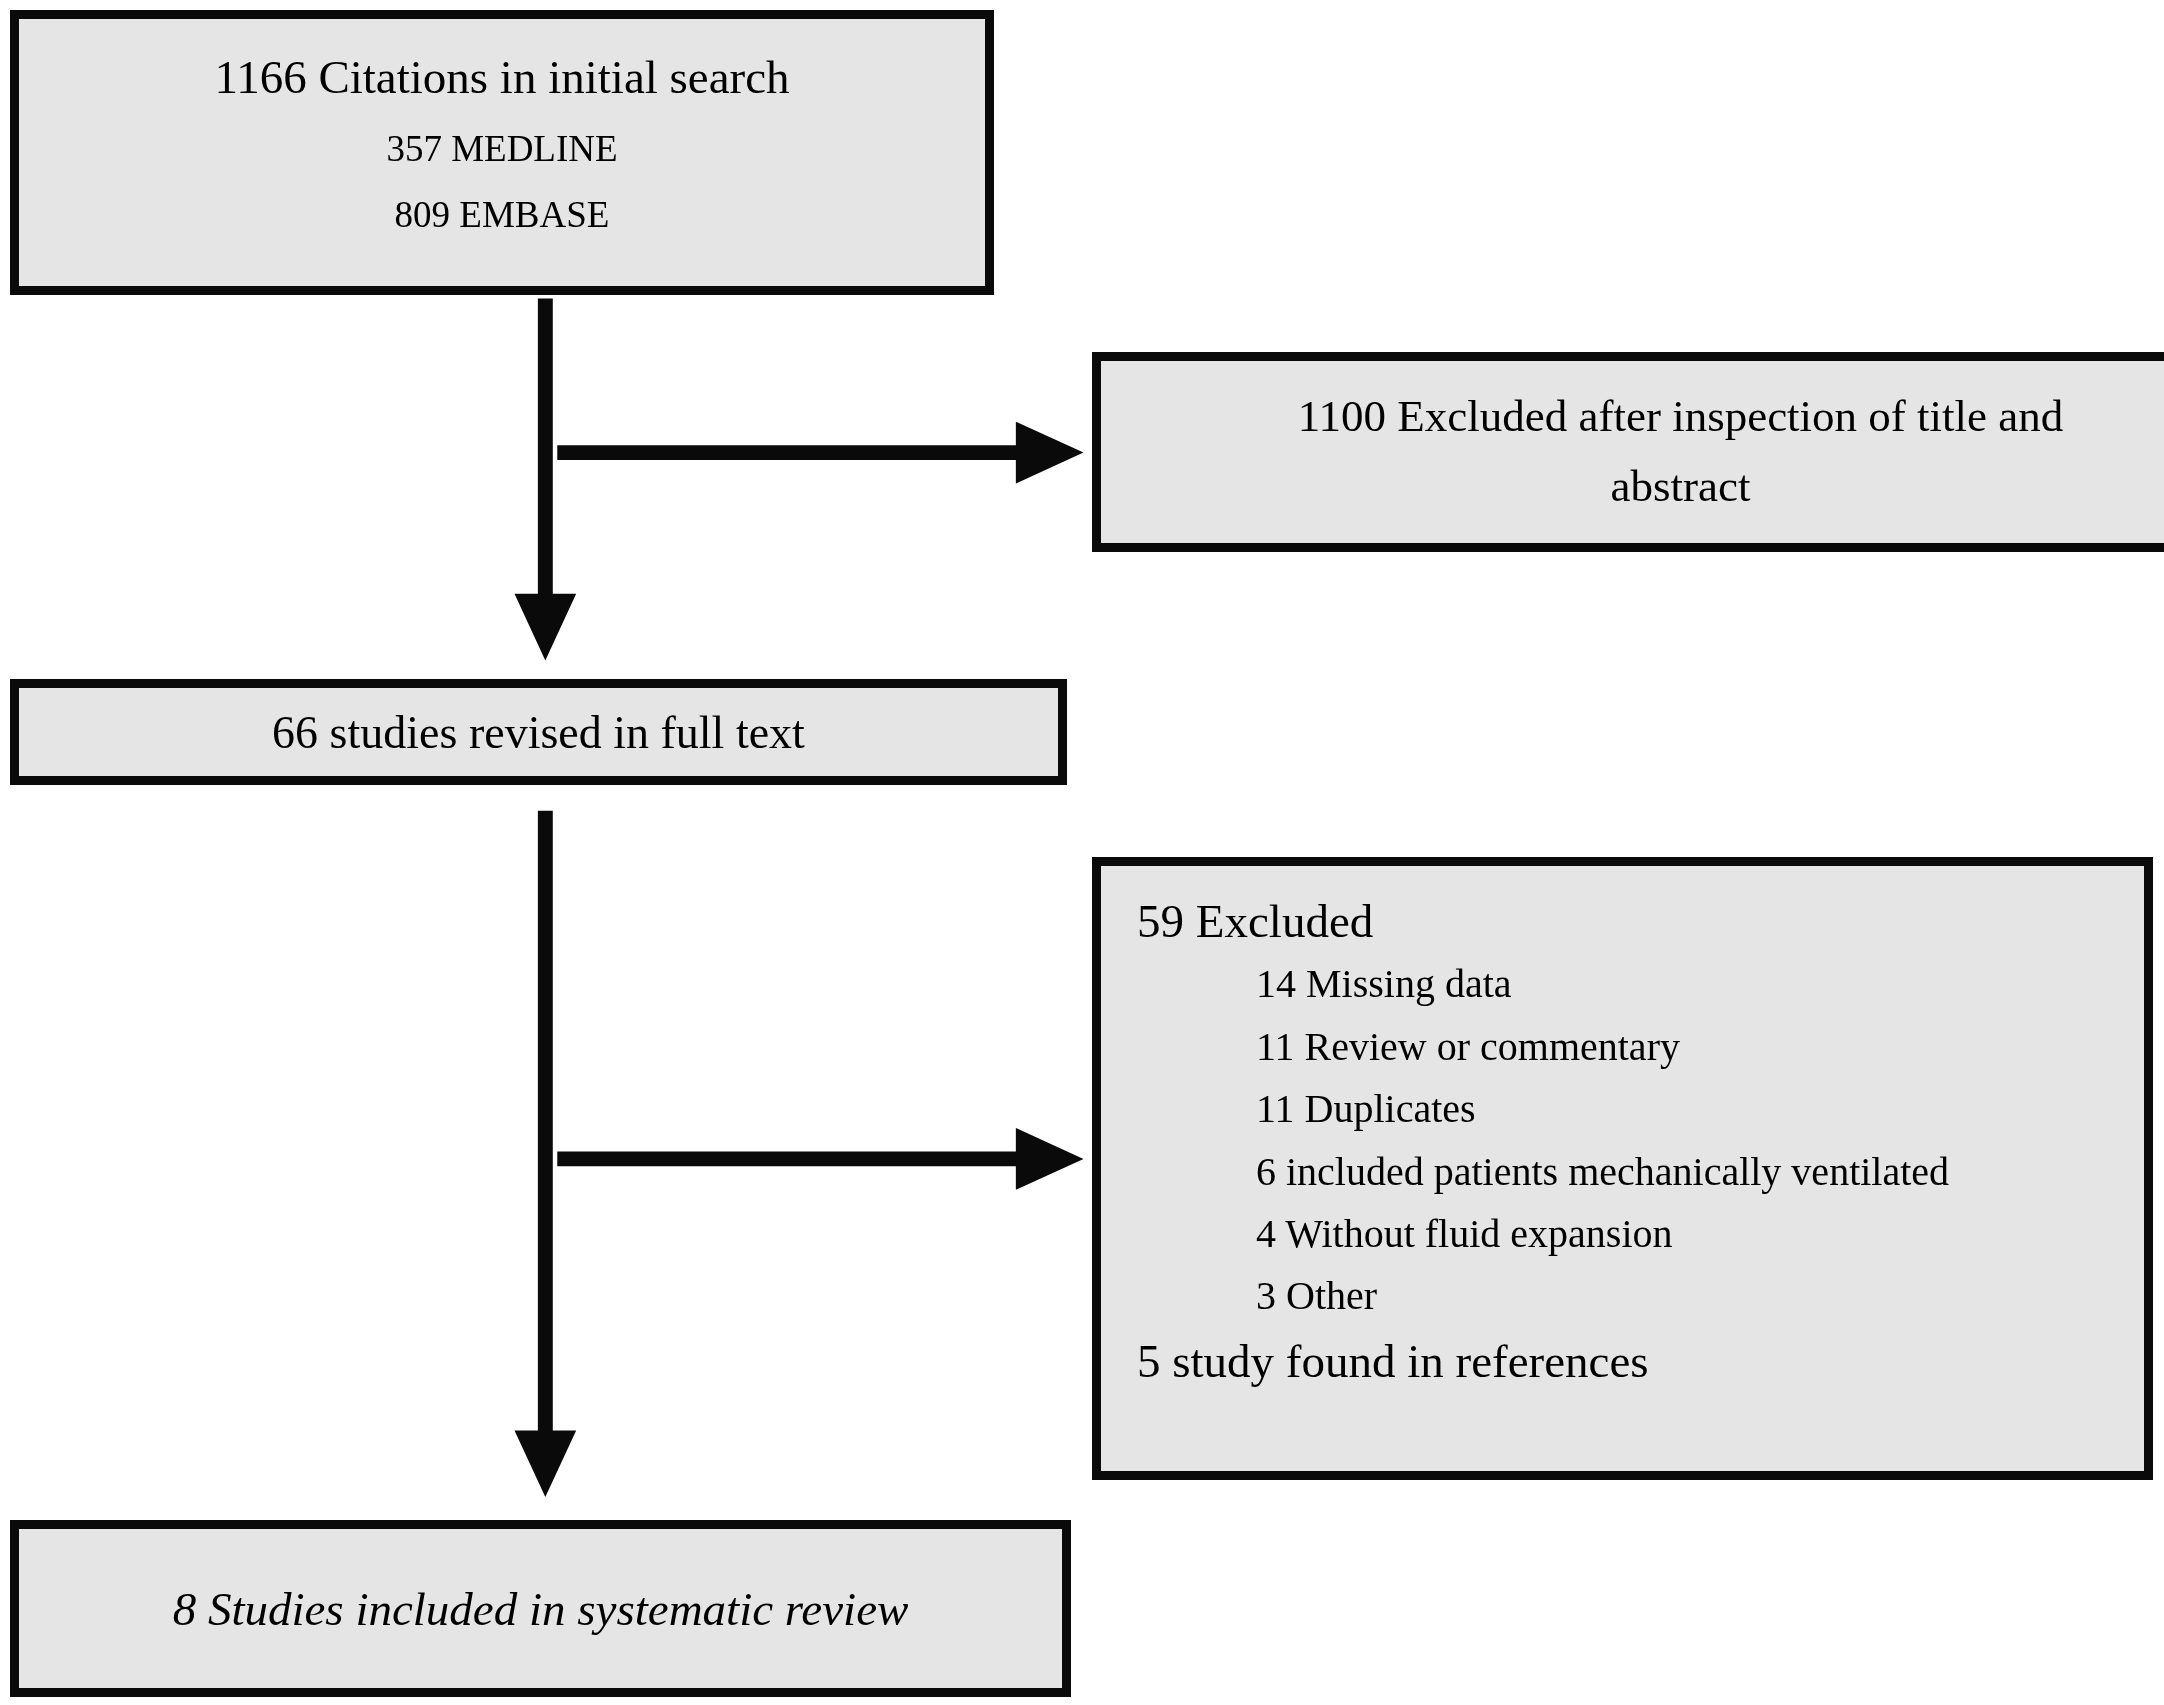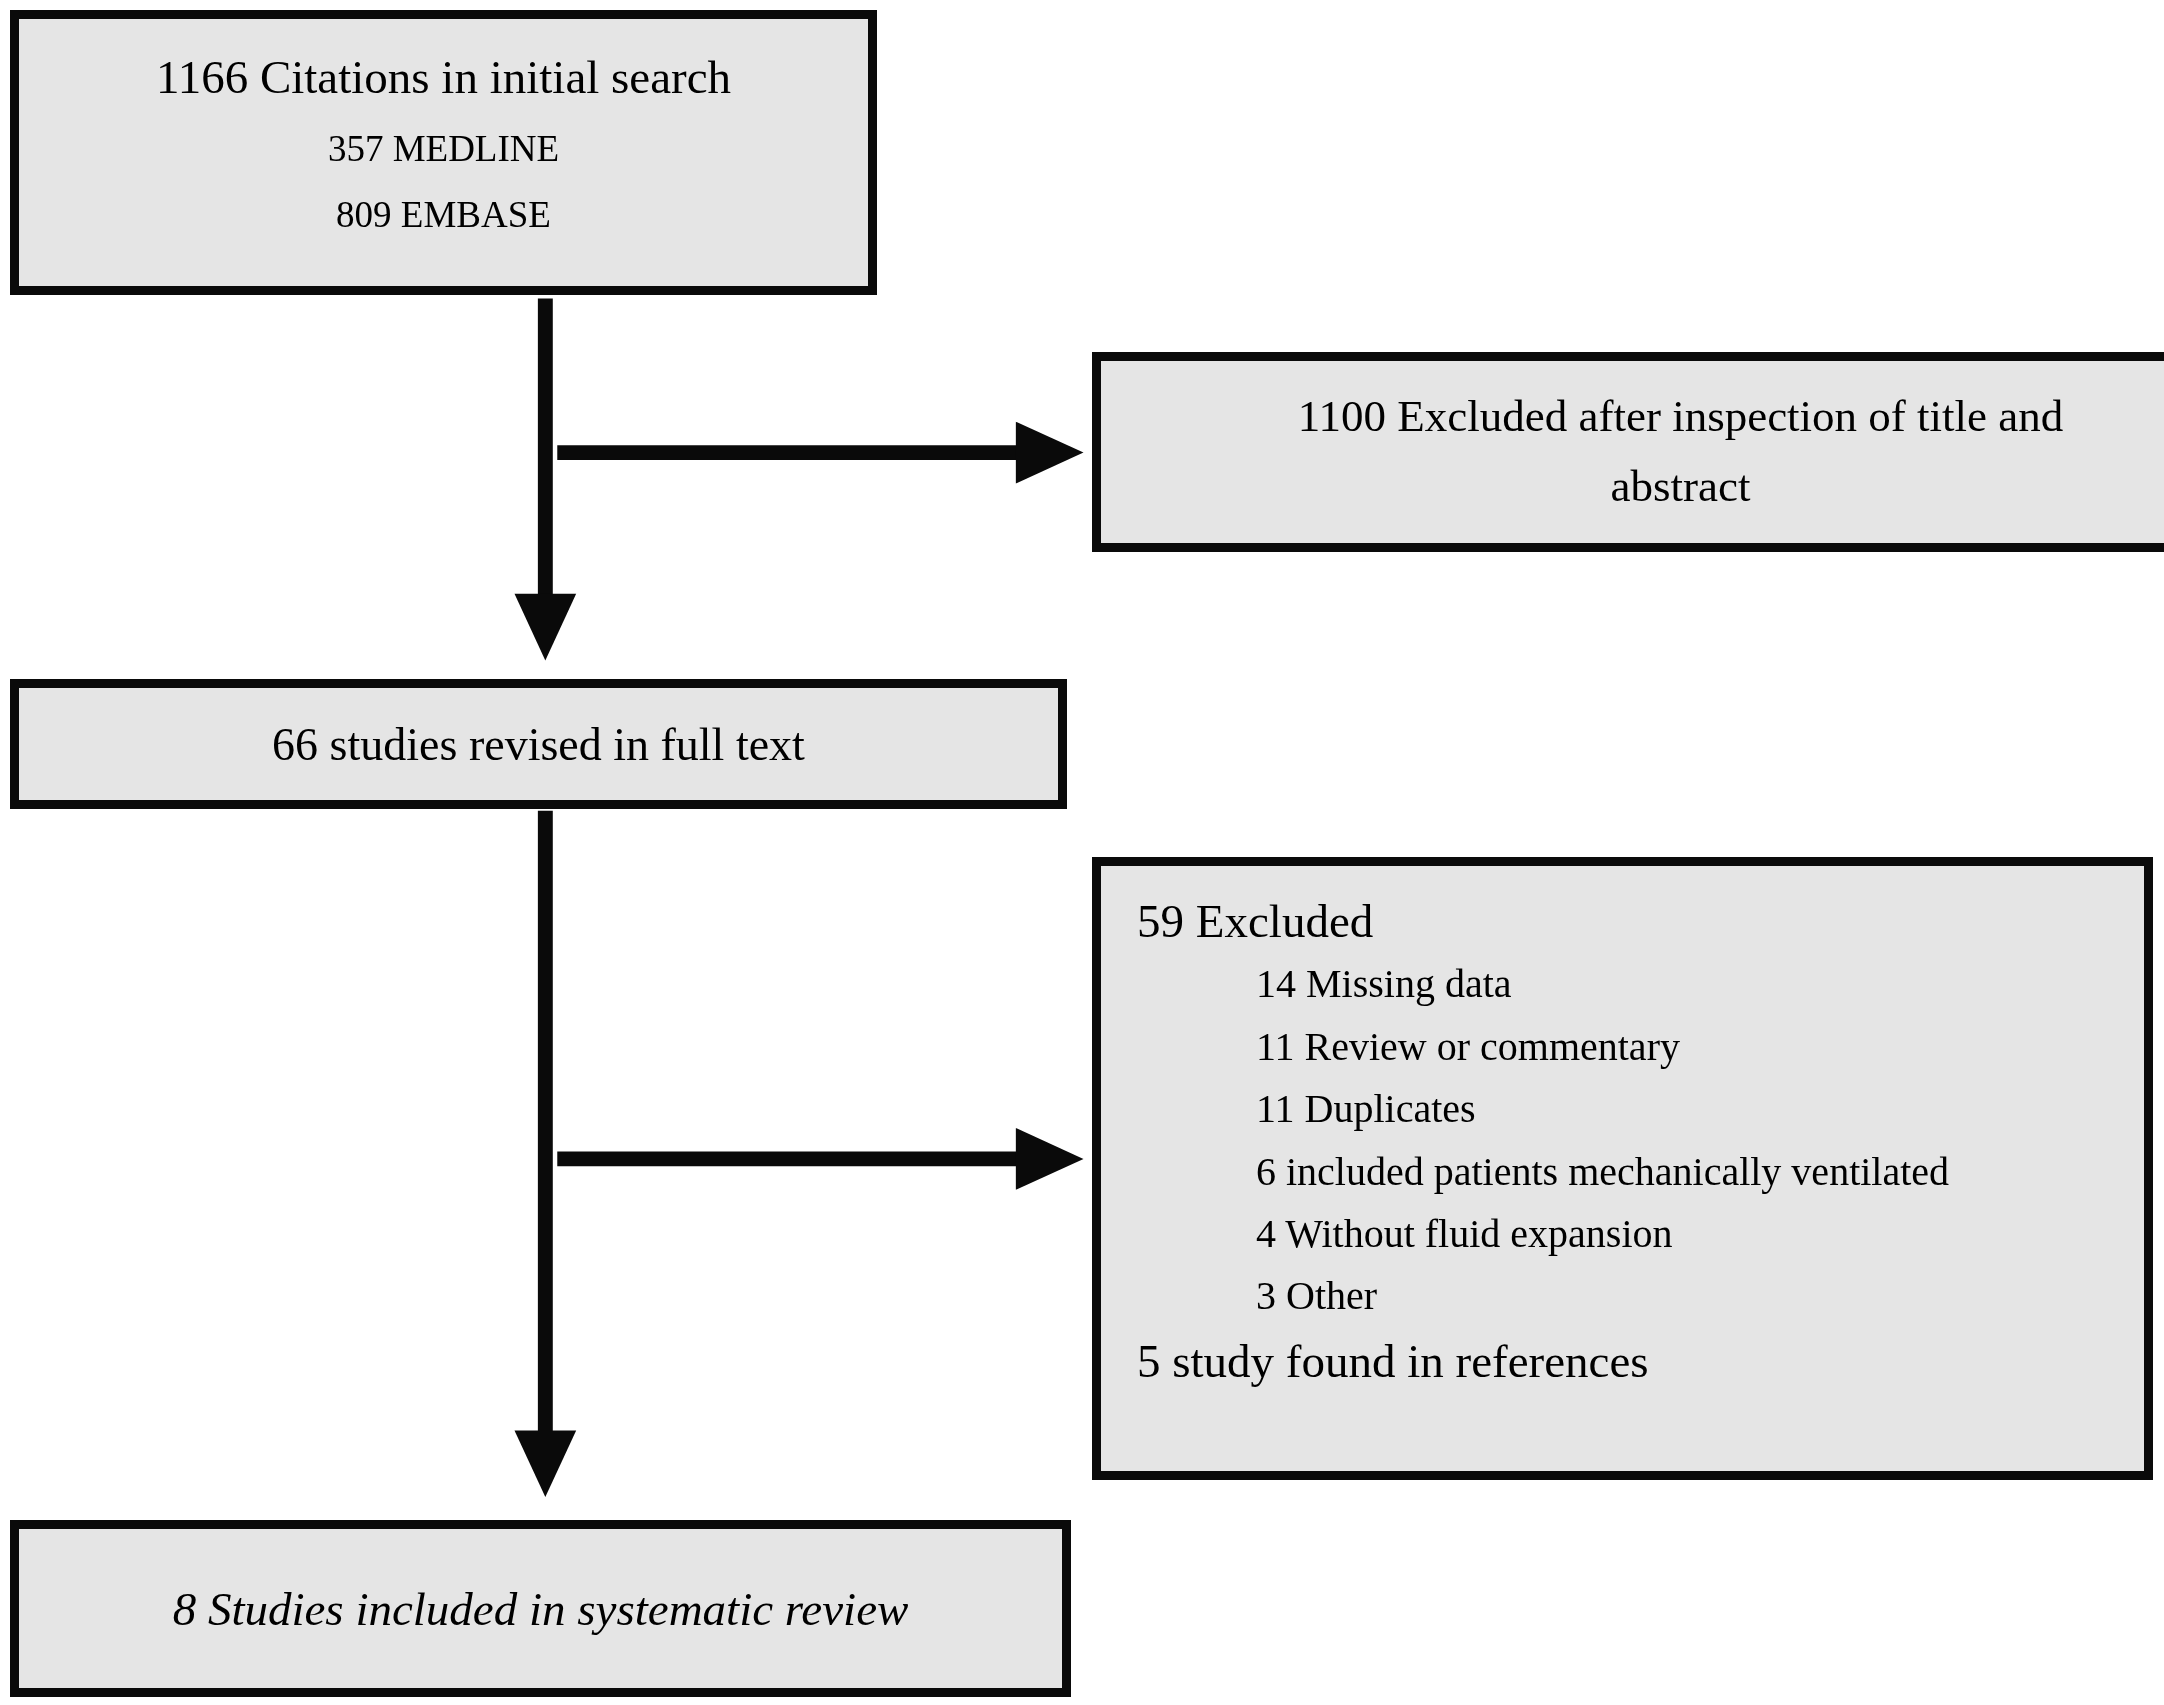--- a/index.html
+++ b/index.html
@@ -25,30 +25,30 @@
     justify-content: center;
     text-align: center;
   }
   .arrows {
     position: absolute;
     left: 0; top: 0;
     pointer-events: none;
   }
 
   
-  #box-initial { left: 10px; top: 10px; width: 867px; height: 285px; padding-bottom: 18px; justify-content: center; }
+  #box-initial { left: 10px; top: 10px; width: 984px; height: 285px; padding-bottom: 18px; justify-content: center; }
   #box-initial .title-lg { font-size: 47px; line-height: 1.25; }
   #box-initial .sub { font-size: 37px; line-height: 1.3; margin-top: 18px; }
 
   
   #box-excl-title { left: 1092px; top: 352px; width: 1177px; height: 200px; }
   #box-excl-title .wrap { font-size: 45px; line-height: 1.55; max-width: 846px; }
 
   
-  #box-fulltext { left: 10px; top: 679px; width: 1057px; height: 130px; }
+  #box-fulltext { left: 10px; top: 679px; width: 1057px; height: 106px; }
   #box-fulltext .txt { font-size: 46px; }
 
   
   #box-excl-fulltext {
     left: 1092px; top: 849px; width: 1061px; height: 623px;
     padding: 24px 18px 18px 36px;
     display: flex; flex-direction: column; margin-top: 8px;
   }
   #box-excl-fulltext .hdr { font-size: 47px; line-height: 1.35; }
   #box-excl-fulltext .reason { font-size: 40px; line-height: 1.56; margin-left: 119px; }

